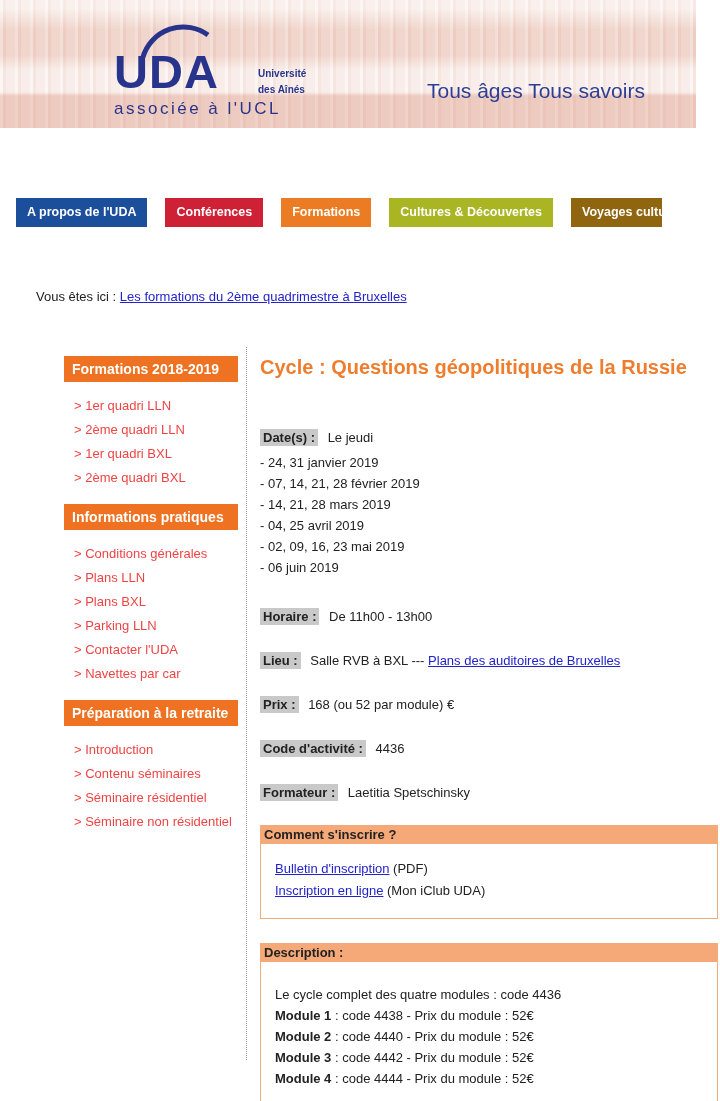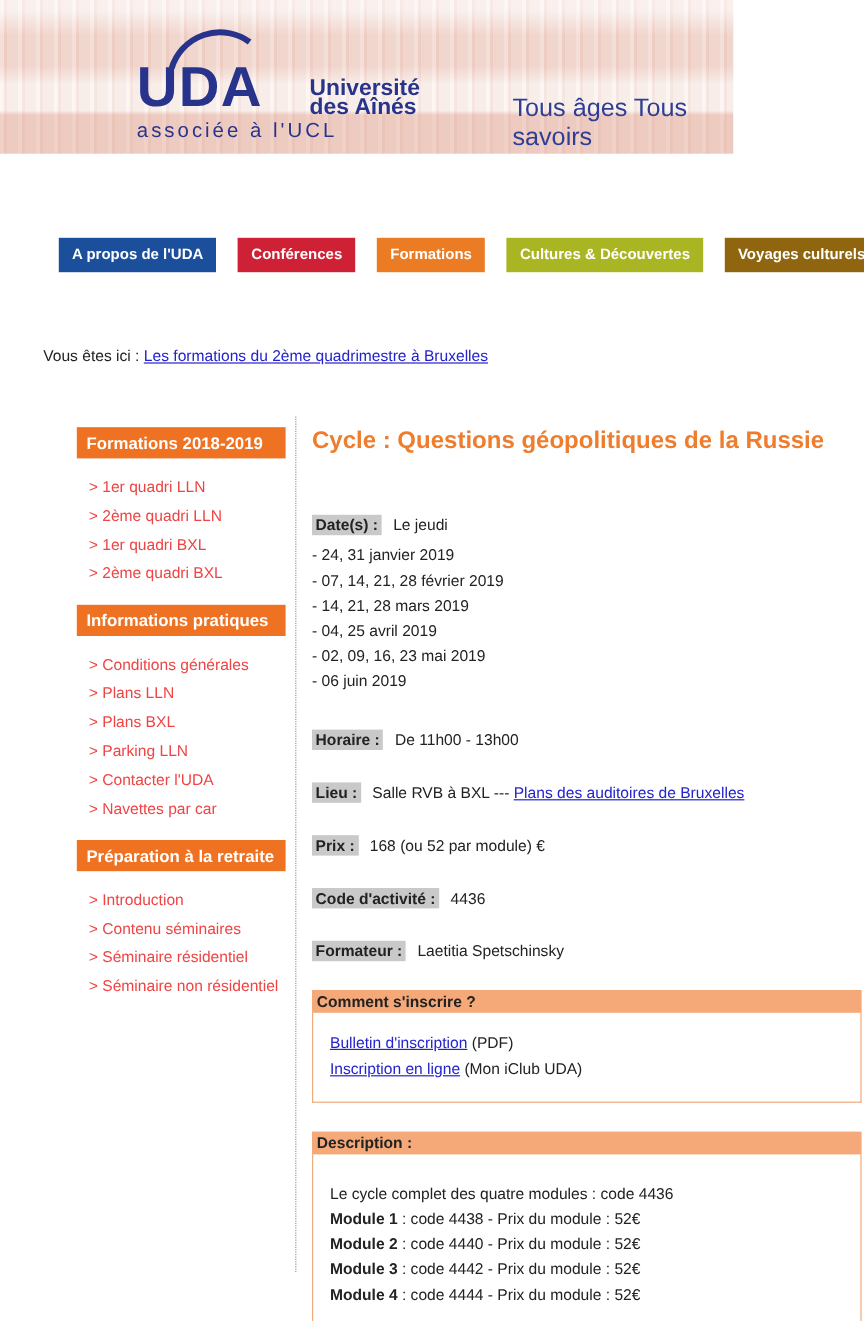--- a/index.html
+++ b/index.html
@@ -1,36 +1,36 @@
 <!DOCTYPE html>
 <html><head>
 <meta charset="utf-8">
 <style>
   * { margin:0; padding:0; box-sizing:border-box; }
   html,body { width:720px; height:1101px; overflow:hidden; background:#fff;
               font-family:"Liberation Sans", sans-serif; color:#222; }
 
   
-  .banner { position:relative; width:611px; height:128px;
+  .banner { position:relative; width:696px; height:128px;
     background-color:#f1dbd3;
     background-image:
       linear-gradient(180deg, rgba(255,255,255,.55) 0 8px, rgba(236,196,184,.35) 30px 55px, rgba(255,255,255,.45) 70px 92px, rgba(232,186,172,.55) 96px 128px),
       repeating-linear-gradient(90deg, rgba(255,255,255,.5) 0 3px, rgba(231,182,168,.28) 3px 6px, rgba(255,255,255,.12) 6px 15px);
   }
   .logo-acronym { position:absolute; left:114px; top:48px; font-size:47px; font-weight:bold;
     color:#28348b; letter-spacing:1px; line-height:1; }
   .logo-arc { position:absolute; left:139px; top:22px; width:72px; height:38px; }
-  .logo-org { position:absolute; left:258px; top:66px; font-size:19px; font-weight:600;
+  .logo-org { position:absolute; left:258px; top:66px; font-size:10px; font-weight:600;
     color:#28348b; line-height:16px; }
   .logo-assoc { position:absolute; left:114px; top:99px; font-size:17px; letter-spacing:2.5px;
     color:#28348b; font-weight:500; }
   .banner-tagline { position:absolute; left:427px; top:79px; font-size:21px; color:#2e3e95; }
 
   
-  .nav { display:flex; gap:18px; padding-left:49px; margin-top:70px; width:720px;
+  .nav { display:flex; gap:18px; padding-left:16px; margin-top:70px; width:662px;
          overflow:hidden; white-space:nowrap; }
   .nav-btn { flex:0 0 auto; height:29px; line-height:29px; padding:0 11px; color:#fff;
     font-size:12.5px; font-weight:bold; cursor:pointer; }
 
   
   .breadcrumb { margin:62px 0 0 36px; font-size:13px; height:15px; }
   a.lnk { color:#2323cc; text-decoration:underline; cursor:pointer; }
 
   
   .content { display:flex; margin-top:43px; padding-left:36px; align-items:stretch;

